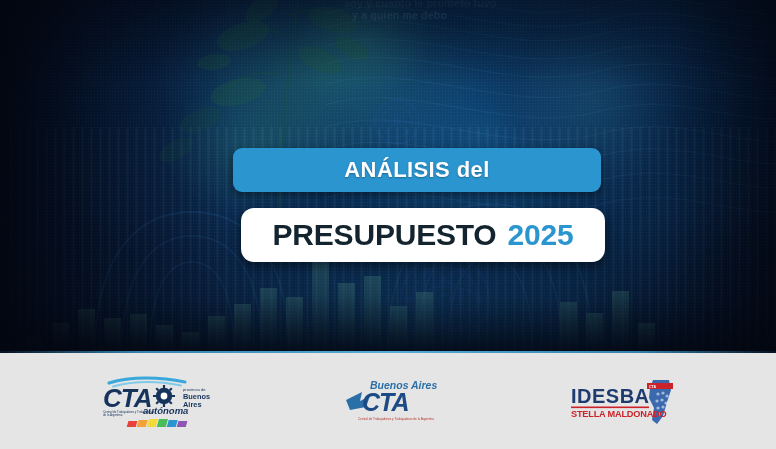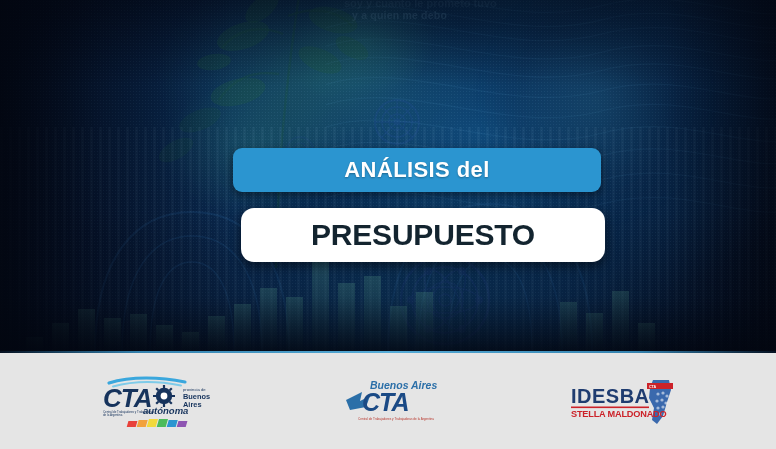--- a/index.html
+++ b/index.html
@@ -315,20 +315,21 @@
     <div class="bg-vignette"></div>
     <div class="bg-hairline"></div>
   </div>
 
   <div class="banner-blue">
     <span class="txt">ANÁLISIS del</span>
   </div>
 
   <div class="banner-white">
     <span class="txt-dark">PRESUPUESTO</span>
+    <span class="txt-blue">2025</span>
   </div>
 
   <div class="footer">
 
     <div class="logo logo-cta-aut">
       <svg viewBox="0 0 128 54" width="128" height="54">
 
         <path d="M14 9 C36 2, 66 3, 90 8" stroke="#3aa7dd" stroke-width="3.2" fill="none" stroke-linecap="round"></path>
         <path d="M18 12.5 C40 6.5, 66 7.5, 86 11.5" stroke="#7ecbe9" stroke-width="2" fill="none" stroke-linecap="round"></path>
 

